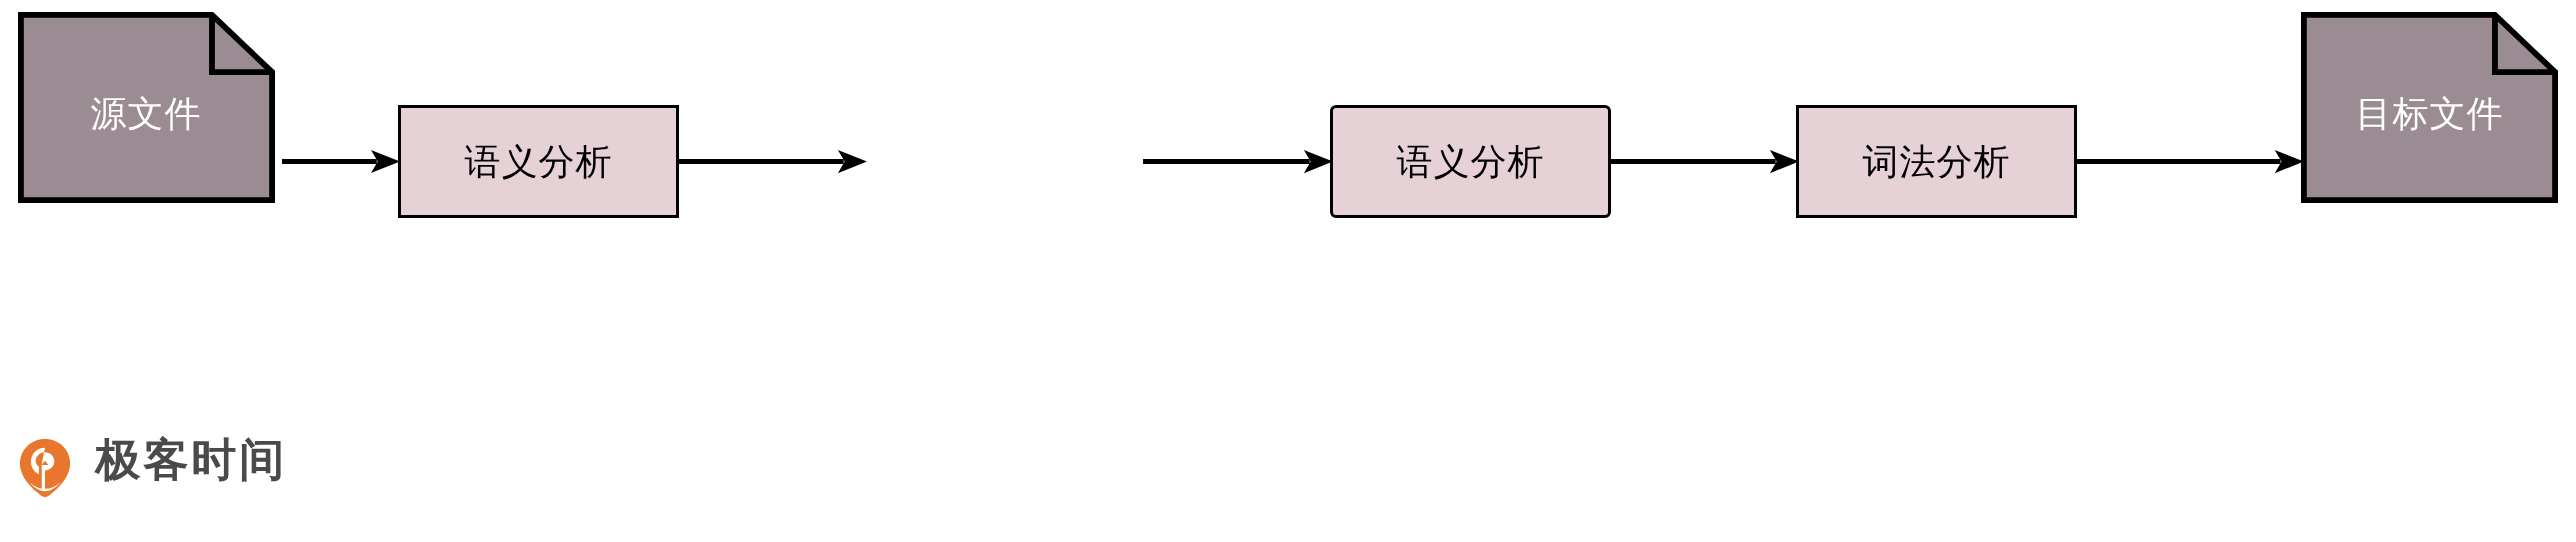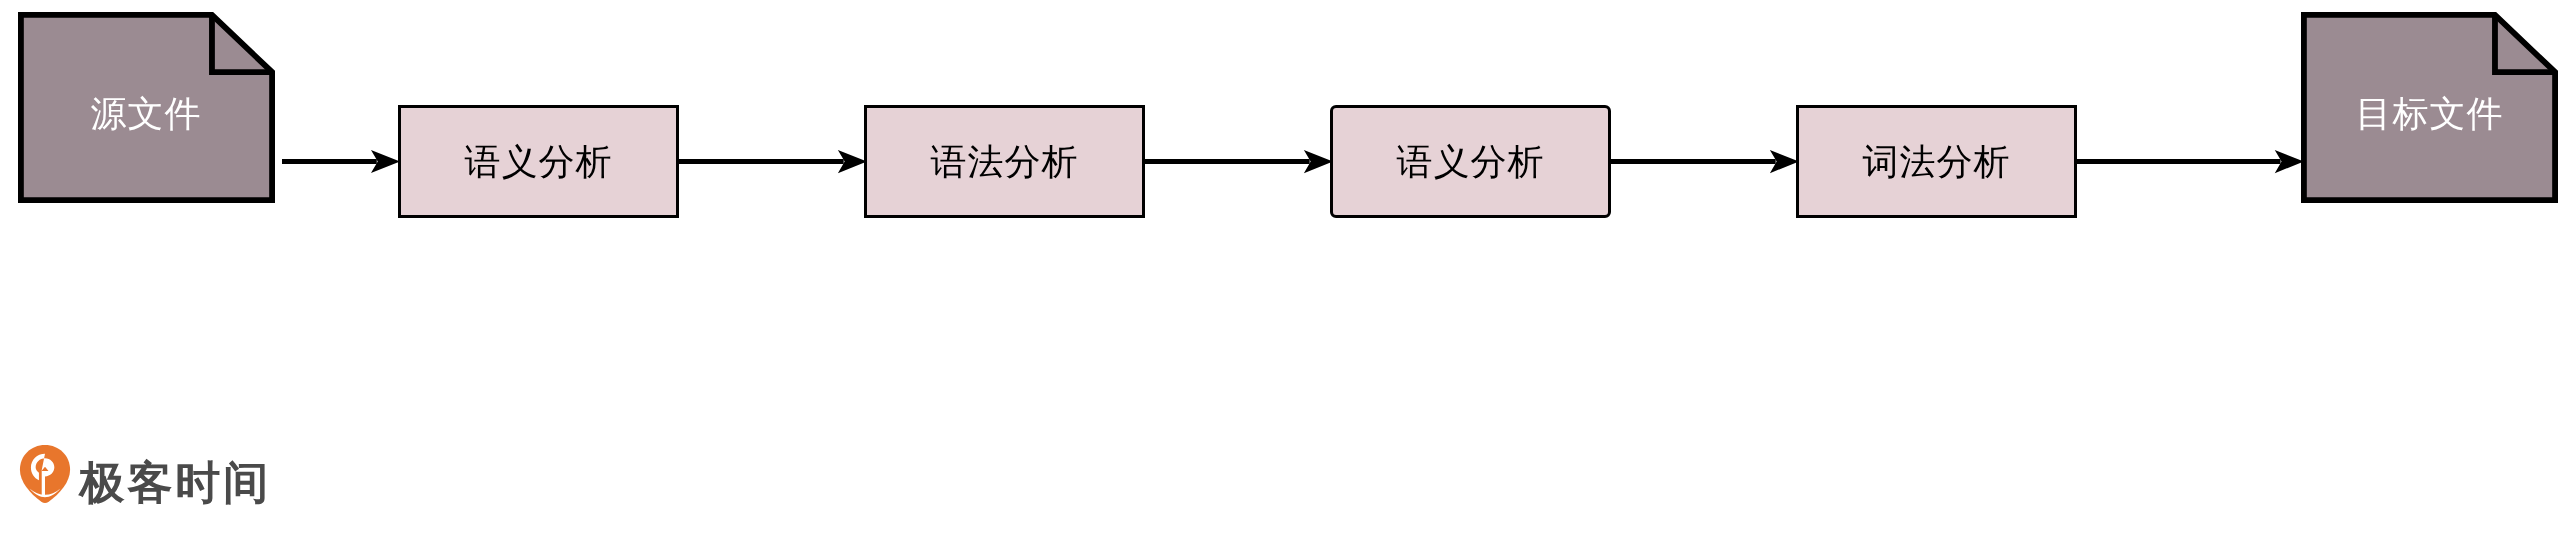--- a/index.html
+++ b/index.html
@@ -103,22 +103,22 @@
   #arrow-3 { left: 1609px; width: 190px; }
   #arrow-4 { left: 2075px; width: 229px; }
 
   
   #brand {
     position: absolute;
     left: 17.5px;
     top: 437px;
     height: 68px;
     display: flex;
-    align-items: flex-end;
-    gap: 8px;
+    align-items: flex-start;
+    gap: 24px;
   }
   #brand-mark {
     width: 54px;
     height: 62px;
     flex: 0 0 auto;
     display: block;
   }
   #brand-text {
     color: #4a4a4a;
     font-size: 45px;
@@ -156,23 +156,20 @@
       <span class="proc-label">语义分析</span>
     </div>
 
     <div class="arrow" id="arrow-1">
       <svg width="190" height="31" viewBox="0 0 196 32">
         <line x1="0" y1="16" x2="172" y2="16" stroke="#000000" stroke-width="5"></line>
         <polygon points="196,16 166,4 173,16 166,28" fill="#000000"></polygon>
       </svg>
     </div>
 
-    <div class="proc-node" id="proc-1">
-      <span class="proc-label">语法分析</span>
-    </div>
 
     <div class="arrow" id="arrow-2">
       <svg width="190" height="31" viewBox="0 0 196 32">
         <line x1="0" y1="16" x2="172" y2="16" stroke="#000000" stroke-width="5"></line>
         <polygon points="196,16 166,4 173,16 166,28" fill="#000000"></polygon>
       </svg>
     </div>
 
     <div class="proc-node" id="proc-2">
       <span class="proc-label">语义分析</span>

